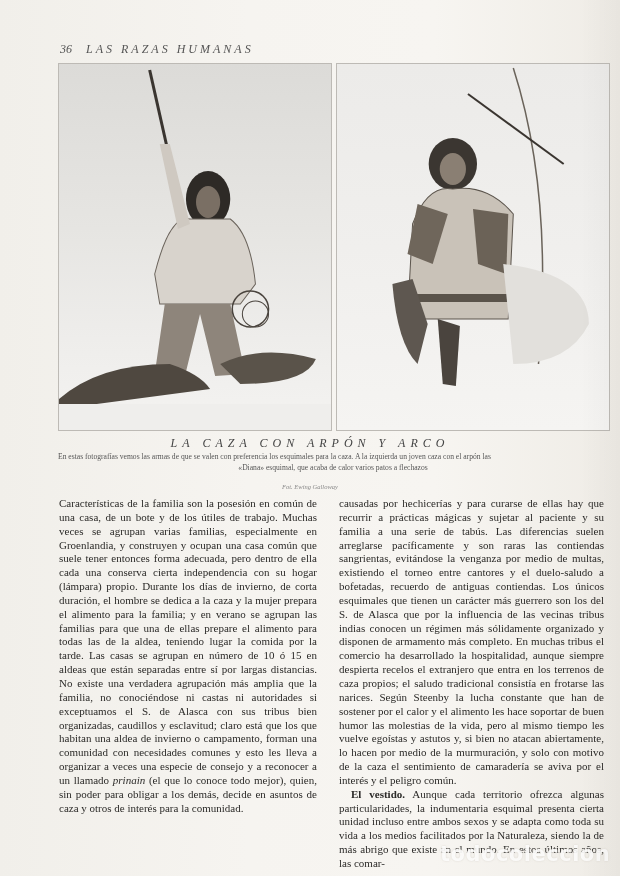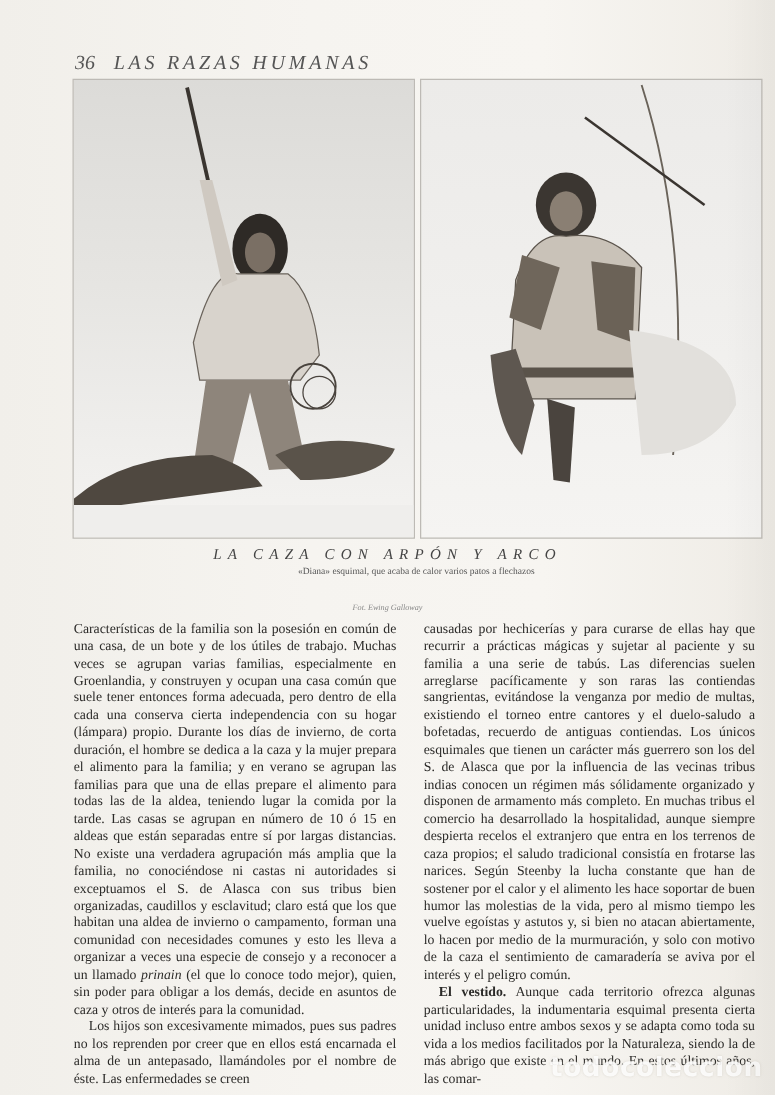--- a/index.html
+++ b/index.html
@@ -10,21 +10,21 @@
     color: #2a2826;
     position: relative;
   }
   .page {
     position: absolute; left: 0; top: 0; width: 620px; height: 876px;
     background: linear-gradient(90deg, #f1efea 0%, #f6f4f0 40%, #f7f5f1 70%, #efece6 100%);
   }
   .running-head {
     position: absolute; left: 60px; top: 42px;
     font-family: "Liberation Serif", serif; font-style: italic;
-    font-size: 16px; letter-spacing: 3px; color: #555;
+    font-size: 12px; letter-spacing: 3px; color: #555;
   }
   .running-head .pagenum { margin-right: 8px; letter-spacing: 0; }
   .photos {
     position: absolute; left: 58px; top: 63px; width: 552px; height: 366px;
     display: flex; gap: 4px;
   }
   .photo {
     position: relative; flex: 1; height: 100%; overflow: hidden;
     background: linear-gradient(180deg, #dcdbd8 0%, #e6e5e2 45%, #eeedeb 75%, #f4f3f1 100%);
     border: 1px solid #bdbab5;
@@ -108,28 +108,28 @@
         <path d="M55,220 Q60,280 80,300 L90,260 L75,215 Z" fill="#5e5750"></path>
         <path d="M100,255 L105,320 L118,322 L122,262 Z" fill="#4a443e"></path>
         <path d="M165,200 Q250,210 250,260 Q230,300 175,300 Z" fill="#e2e0dc"></path>
       </svg>
     </div>
   </div>
 
   <div class="plate-title">LA CAZA CON ARPÓN Y ARCO</div>
 
   <div class="plate-caption">
+    <div>En estas fotografías vemos las armas de que se valen con preferencia los esquimales para la caza. A la izquierda un joven caza con el arpón las</div>
     <div class="last">«Diana» esquimal, que acaba de calor varios patos a flechazos</div>
   </div>
 
   <div class="plate-credit">Fot. Ewing Galloway</div>
 
   <div class="col left">
     <p><span>Características de la familia son la posesión en común de una casa, de un bote y de los útiles de trabajo. Muchas veces se agrupan varias familias, especialmente en Groenlandia, y construyen y ocupan una casa común que suele tener entonces forma adecuada, pero dentro de ella cada una conserva cierta independencia con su hogar (lámpara) propio. Durante los días de invierno, de corta duración, el hombre se dedica a la caza y la mujer prepara el alimento para la familia; y en verano se agrupan las familias para que una de ellas prepare el alimento para todas las de la aldea, teniendo lugar la comida por la tarde. Las casas se agrupan en número de 10 ó 15 en aldeas que están separadas entre sí por largas distancias. No existe una verdadera agrupación más amplia que la familia, no conociéndose ni castas ni autoridades si exceptuamos el S. de Alasca con sus tribus bien organizadas, caudillos y esclavitud; claro está que los que habitan una aldea de invierno o campamento, forman una comunidad con necesidades comunes y esto les lleva a organizar a veces una especie de consejo y a reconocer a un llamado </span><em>prinain</em><span> (el que lo conoce todo mejor), quien, sin poder para obligar a los demás, decide en asuntos de caza y otros de interés para la comunidad.</span></p>
-    <p class="indent">Los hijos son excesivamente mimados, pues sus padres no los reprenden por creer que en ellos está encarnada el alma de un antepasado, llamándoles por el nombre de éste. Las enfermedades se creen</p>
   </div>
 
   <div class="col right">
     <p>causadas por hechicerías y para curarse de ellas hay que recurrir a prácticas mágicas y sujetar al paciente y su familia a una serie de tabús. Las diferencias suelen arreglarse pacíficamente y son raras las contiendas sangrientas, evitándose la venganza por medio de multas, existiendo el torneo entre cantores y el duelo-saludo a bofetadas, recuerdo de antiguas contiendas. Los únicos esquimales que tienen un carácter más guerrero son los del S. de Alasca que por la influencia de las vecinas tribus indias conocen un régimen más sólidamente organizado y disponen de armamento más completo. En muchas tribus el comercio ha desarrollado la hospitalidad, aunque siempre despierta recelos el extranjero que entra en los terrenos de caza propios; el saludo tradicional consistía en frotarse las narices. Según Steenby la lucha constante que han de sostener por el calor y el alimento les hace soportar de buen humor las molestias de la vida, pero al mismo tiempo les vuelve egoístas y astutos y, si bien no atacan abiertamente, lo hacen por medio de la murmuración, y solo con motivo de la caza el sentimiento de camaradería se aviva por el interés y el peligro común.</p>
     <p class="indent"><span class="run-in">El vestido.</span><span> Aunque cada territorio ofrezca algunas particularidades, la indumentaria esquimal presenta cierta unidad incluso entre ambos sexos y se adapta como toda su vida a los medios facilitados por la Naturaleza, siendo la de más abrigo que existe en el mundo. En estos últimos años, las comar-</span></p>
   </div>
 
   <div class="watermark">todocoleccion</div>
   <div class="spine-shadow"></div>
 </div>

